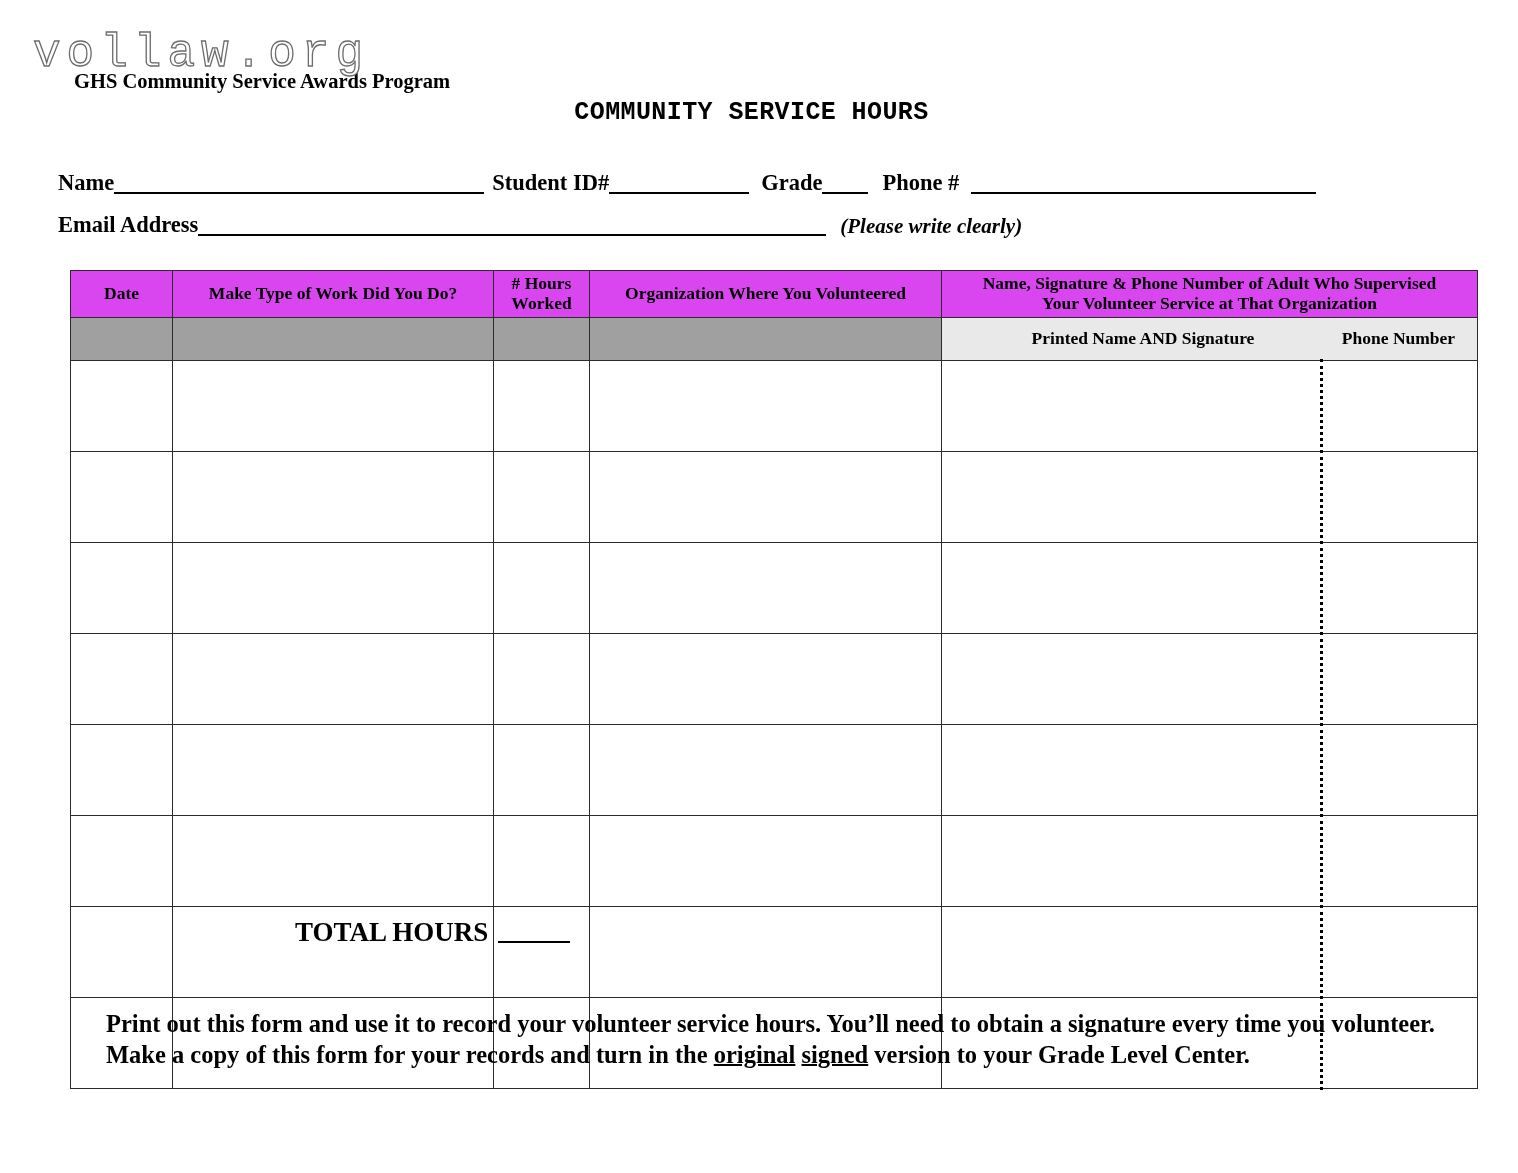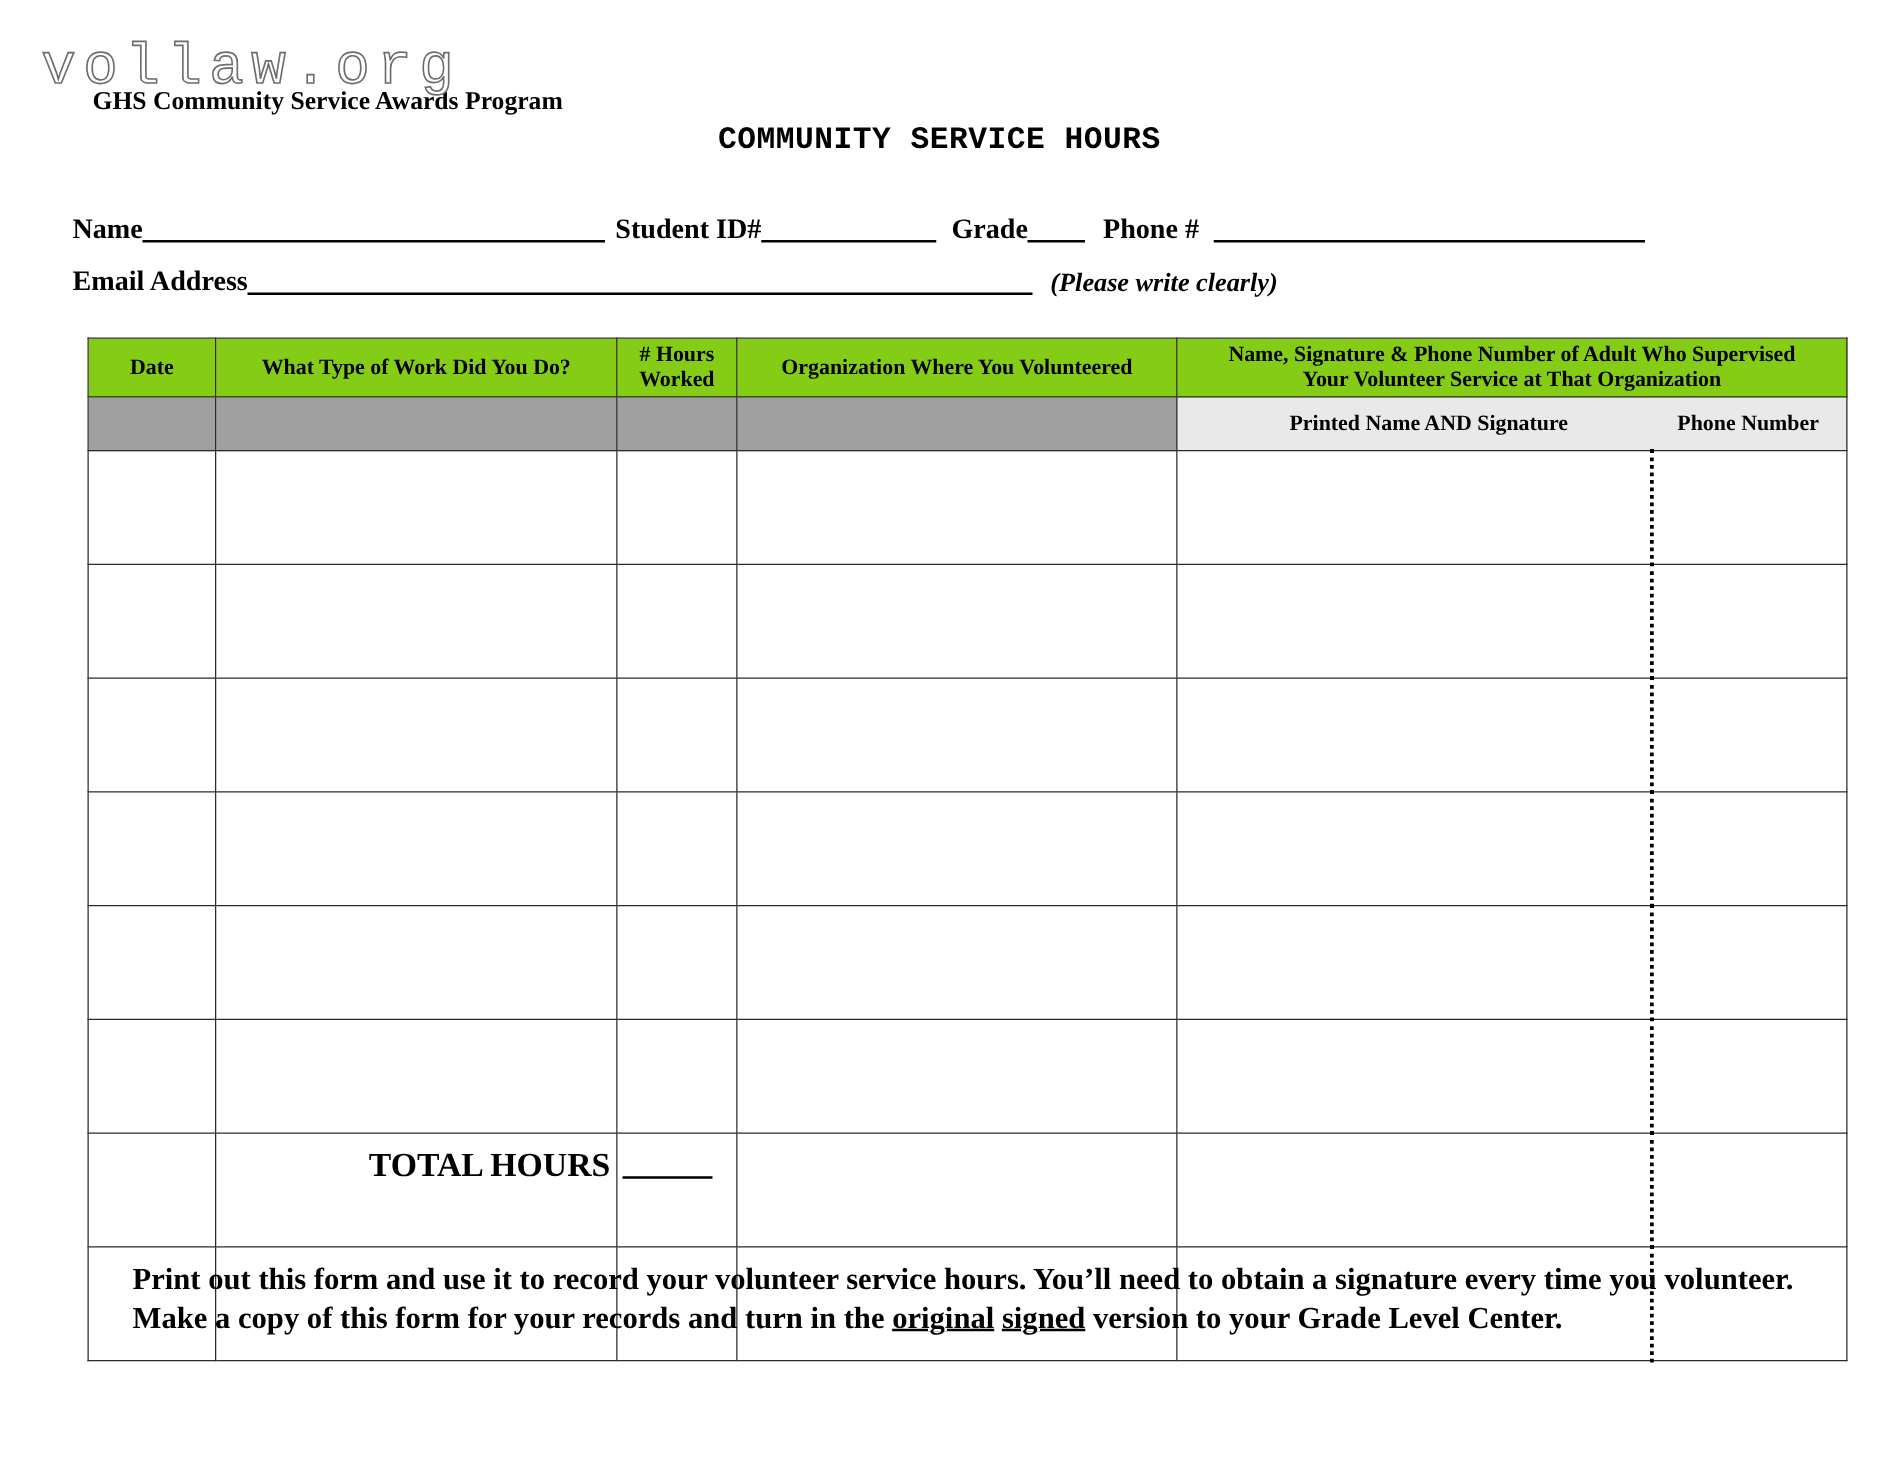--- a/index.html
+++ b/index.html
@@ -101,21 +101,21 @@
     border: 1.6px solid #2b2b2b;
     padding: 12px;
     vertical-align: middle;
   }
   #hours-table th {
     font-size: 17.5px;
     font-weight: bold;
     text-align: center;
     line-height: 1.12;
     padding: 3px 4px 4px 4px;
-    background: #84cc16;
+    background: #d946ef;
   }
   th.col-date   { width: 93px; }
   th.col-work   { width: 312px; }
   th.col-hours  { width: 87px; font-size: 15.5px; }
   th.col-org    { width: 343px; }
   th.col-sup    { width: 527px; margin-top: 20px; }
 
   
   tr.band td { height: 18px; padding: 0; border-top: none; border-bottom: 1.6px solid #2b2b2b; }
   td.band-dark { background: #a0a0a0; }
@@ -197,21 +197,21 @@
 <div id="id-row-2" class="id-row">
   <span class="fld-label">Email Address</span>
   <span class="blank thin" style="width:628px"></span>
   <span class="note-italic">(Please write clearly)</span>
 </div>
 
 <table id="hours-table">
   <thead>
     <tr>
       <th class="col-date">Date</th>
-      <th class="col-work">What Type of Work Did You Do?</th>
+      <th class="col-work">Make Type of Work Did You Do?</th>
       <th class="col-hours">
         <div># Hours</div>
         <div>Worked</div>
       </th>
       <th class="col-org">Organization Where You Volunteered</th>
       <th class="col-sup">
         <div>Name, Signature &amp; Phone Number of Adult Who Supervised</div>
         <div>Your Volunteer Service at That Organization</div>
       </th>
     </tr>

